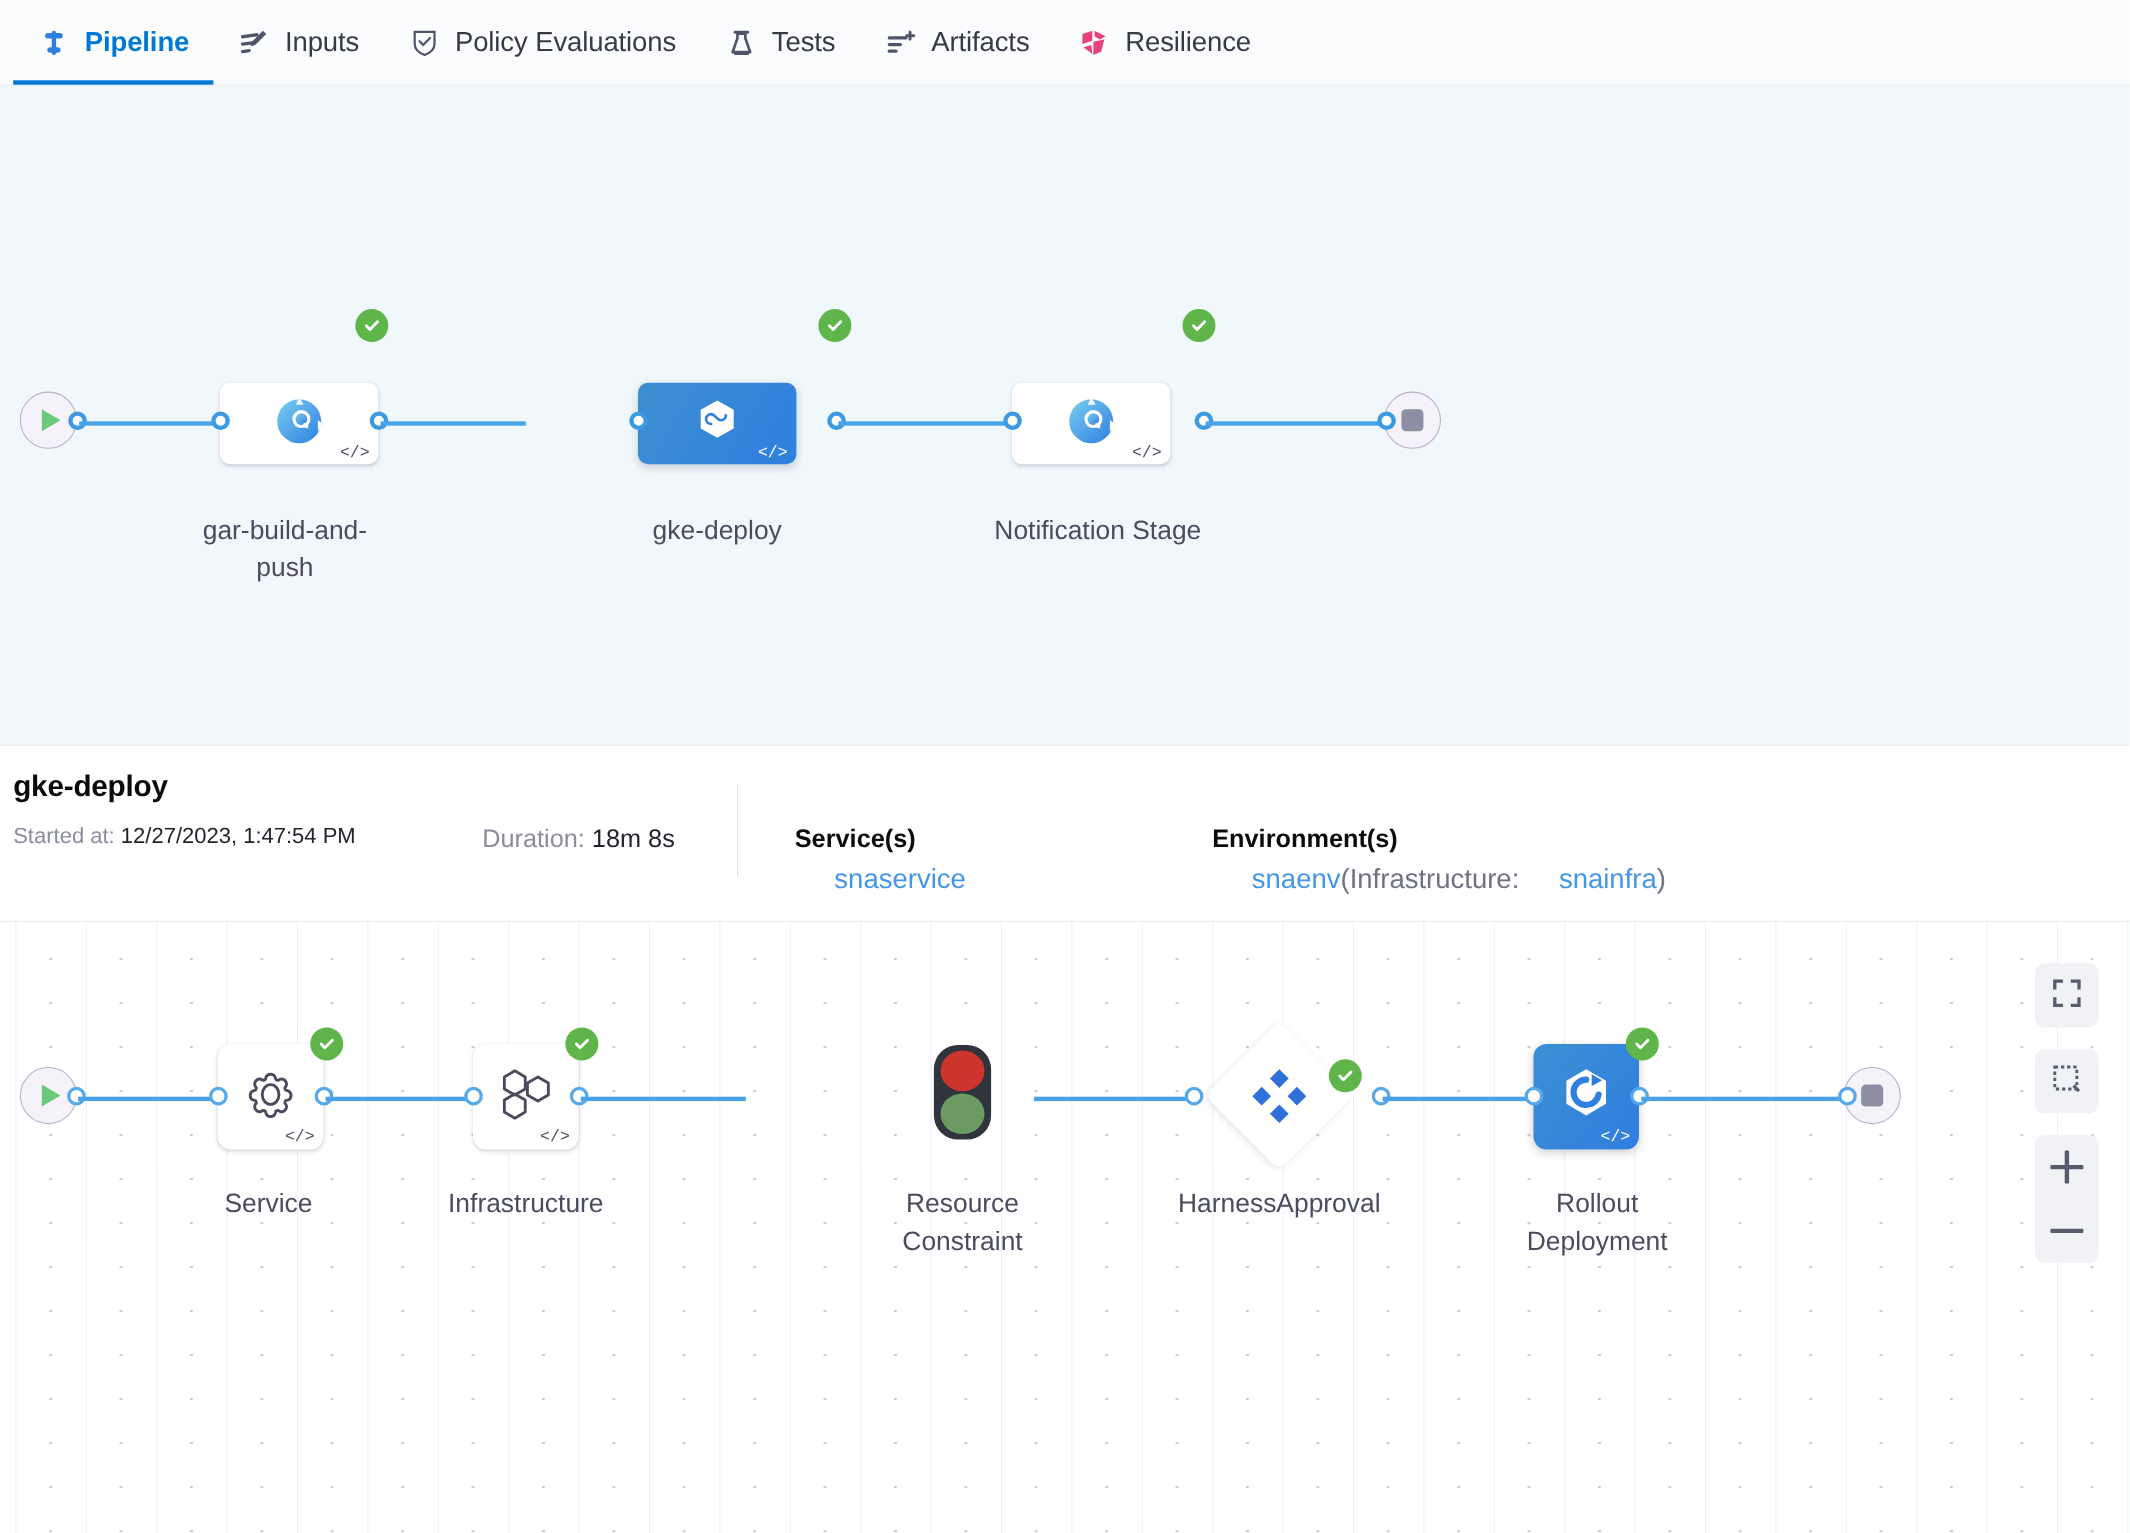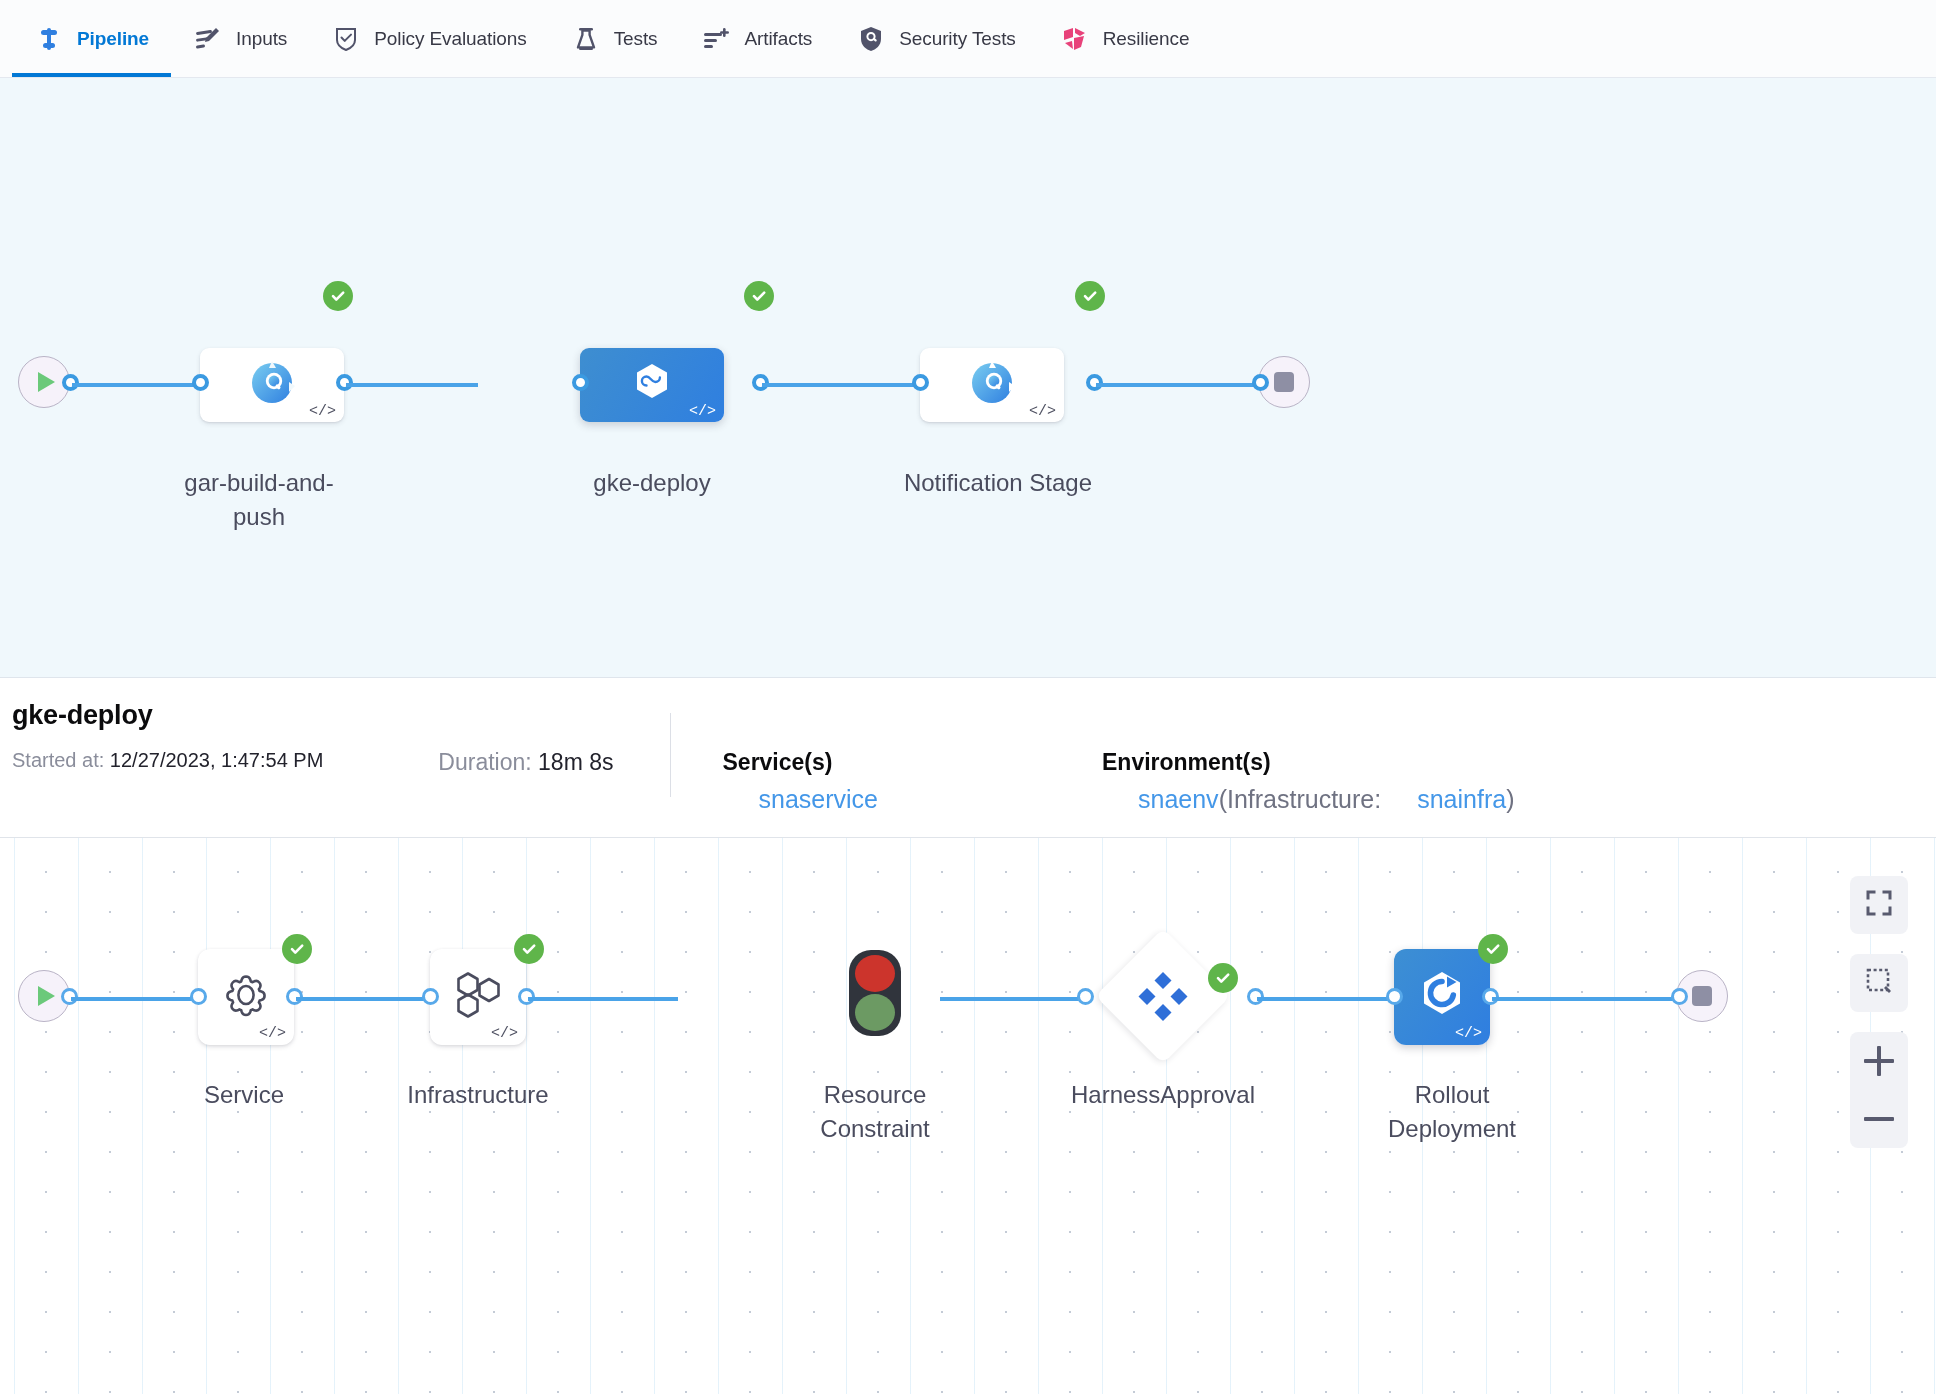--- a/index.html
+++ b/index.html
@@ -23,21 +23,21 @@
   .tab {
     display: flex;
     align-items: center;
     gap: 13px;
     height: 77px;
     padding: 0 22px;
     cursor: pointer;
     position: relative;
   }
   .tab-label {
-    font-size: 19px;
+    font-size: 25px;
     color: #383946;
     white-space: nowrap;
     letter-spacing: -0.1px;
   }
   .tab.active .tab-label { color: #0278d5; font-weight: bold; }
   .tab.active::after {
     content: "";
     position: absolute;
     left: 0; right: 0; bottom: 0;
     height: 4px;
@@ -298,30 +298,20 @@
         <rect x="2" y="14" width="13" height="3" rx="1.5"></rect>
         <rect x="2" y="20" width="9" height="3" rx="1.5"></rect>
         <rect x="21" y="3" width="2.6" height="9" rx="1.3"></rect>
         <rect x="18" y="6.2" width="9" height="2.6" rx="1.3"></rect>
       </g>
         </svg>
     </span>
     <span class="tab-label">Artifacts</span>
   </div>
 
-  <div class="tab">
-    <span class="tab-icon">
-      <svg width="28" height="28" viewBox="0 0 28 28">
-        <path d="M14 2l10 4v8c0 6.5-5.2 10.5-10 12-4.8-1.5-10-5.5-10-12V6z" fill="#51536a"></path>
-        <circle cx="14" cy="11.6" r="3.6" fill="none" stroke="#ffffff" stroke-width="2"></circle>
-        <rect x="15.6" y="13.6" width="4.4" height="2.2" rx="1.1" fill="#ffffff" transform="rotate(42 17.8 14.7)"></rect>
-      </svg>
-    </span>
-    <span class="tab-label">Security Tests</span>
-  </div>
 
   <div class="tab">
     <span class="tab-icon">
       <svg width="28" height="28" viewBox="0 0 28 28">
           <g fill="#e8427a">
         <path d="M3 6l9-3v9l-9 3z"></path>
         <path d="M14 3l10 5-5 3-5-3z"></path>
         <path d="M13 13l10-2-3 11-7 3z"></path>
         <path d="M4 18l7-2 1 8z"></path>
       </g>

